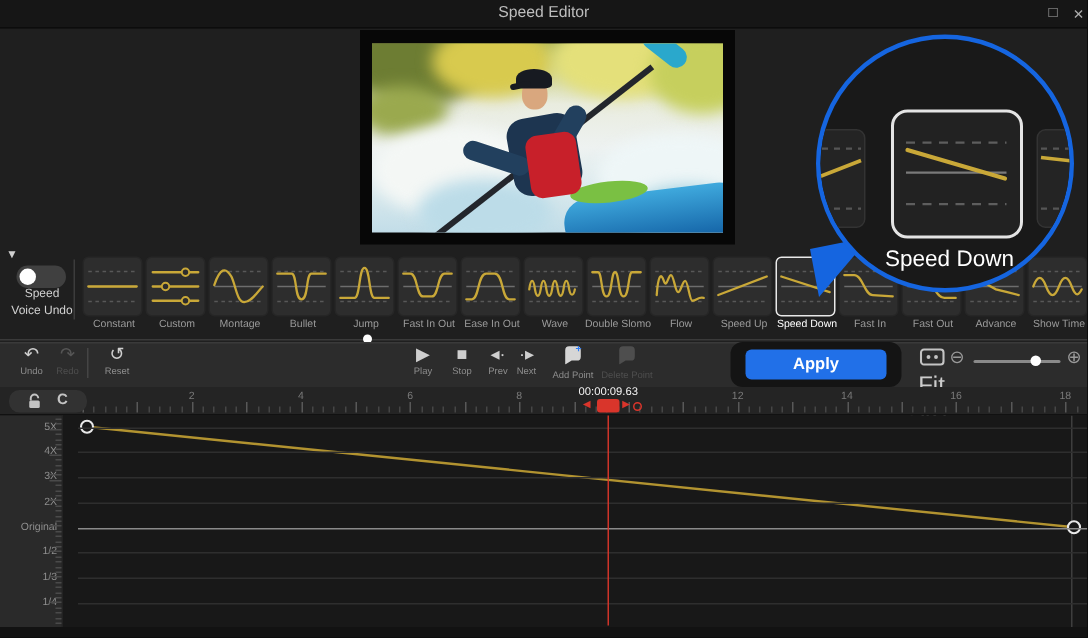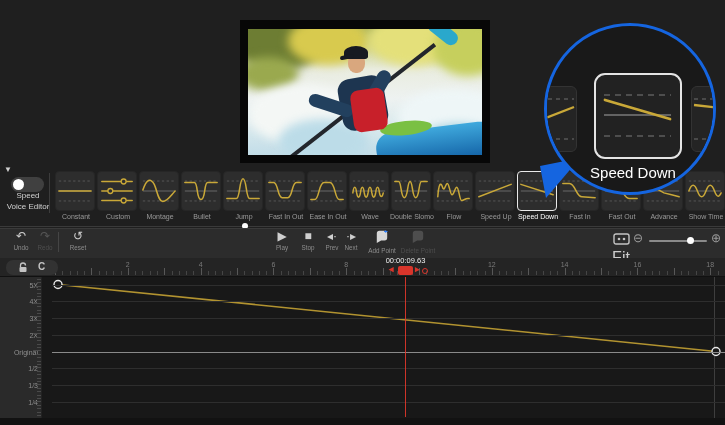--- a/index.html
+++ b/index.html
@@ -76,20 +76,25 @@
   #pitchtoggle{left:11px;top:177px;width:33px;height:15px;background:#404040;border-radius:8px;}
   #toggleknob{position:absolute;left:2px;top:2px;width:11px;height:11px;border-radius:50%;background:#fff;}
   .pitchlab{left:0;top:0;width:56px;text-align:center;font-size:8px;color:#d2d2d2;}
   #leftsep{left:49px;top:173px;width:1px;height:40px;background:#3c3c3c;}
 </style>
 </head>
 <body>
 
 <div id="win">
 
+  <div class="abs" id="titlebar">
+    <div class="abs" id="title">Speed Editor</div>
+    <div class="abs winbtn" style="left:694px;">□</div>
+    <div class="abs winbtn" style="left:711px;font-size:12px;">×</div>
+  </div>
 
   <div class="abs" id="videoframe"></div>
   <div class="abs" id="video">
     <div class="blob" style="left:-15px;top:-18px;width:90px;height:60px;background:#6d7d33;"></div>
     <div class="blob" style="left:40px;top:-12px;width:80px;height:48px;background:#d8ca4e;"></div>
     <div class="blob" style="left:120px;top:-15px;width:90px;height:52px;background:#e4e07a;"></div>
     <div class="blob" style="left:185px;top:-8px;width:70px;height:55px;background:#c6cf5d;"></div>
     <div class="blob" style="left:-10px;top:28px;width:60px;height:34px;background:#9aa94e;"></div>
     <div class="blob" style="left:0px;top:55px;width:110px;height:60px;background:#f4f7f5;"></div>
     <div class="blob" style="left:150px;top:60px;width:110px;height:55px;background:#eef6f7;"></div>
@@ -110,21 +115,21 @@
     <div style="position:absolute;left:100px;top:24px;width:17px;height:20px;background:#d9a77e;border-radius:45%;"></div>
     <div style="position:absolute;left:96px;top:17px;width:24px;height:13px;background:#171a21;border-radius:50% 50% 20% 20%;"></div>
     <div style="position:absolute;left:92px;top:26px;width:14px;height:4px;background:#171a21;border-radius:2px;transform:rotate(-12deg);"></div>
   </div>
 
   <div class="abs" id="expander">▼</div>
   <div class="abs" id="pitchtoggle">
     <div id="toggleknob"></div>
   </div>
   <div class="abs pitchlab" style="left:0;top:191px;">Speed</div>
-  <div class="abs pitchlab" style="left:0;top:202px;">Voice Editor</div>
+  <div class="abs pitchlab" style="left:0;top:202px;">Voice Undo</div>
   <div class="abs" id="leftsep"></div>
 
   <div>
       <div class="tile" style="left: 55px;">
         <svg class="tsvg" viewBox="0 0 40 40">
           <line class="dash" x1="3" y1="9.5" x2="37" y2="9.5"></line>
           <line class="dash" x1="3" y1="30.5" x2="37" y2="30.5"></line>
           <line class="mid" x1="3" y1="20" x2="37" y2="20"></line>
           <path class="cur" d="M3,20 H37"></path>
         </svg>
@@ -342,20 +347,23 @@
     </span>
     <span class="tlab">Add Point</span>
   </div>
   <div class="tool dim" style="left:396px;width:44px;">
     <span class="tico">
       <svg width="14" height="13" viewBox="0 0 16 15">
           <path d="M2,4 a3,3 0 0 1 3,-3 h6 a3,3 0 0 1 3,3 v5 a3,3 0 0 1 -3,3 h-4 l-5,3 z" fill="#4e4e4e"></path>
         </svg>
     </span>
     <span class="tlab">Delete Point</span>
+  </div>
+  <div class="abs" id="applywrap">
+    <div class="abs" id="applybtn">Apply</div>
   </div>
   <div class="abs" id="fitsize">
     <svg width="17" height="12">
         <rect x="1" y="1" width="15" height="10" rx="2" fill="none" stroke="#c4c4c4" stroke-width="1.4"></rect>
         <circle cx="6" cy="6" r="1.3" fill="#c4c4c4"></circle>
         <circle cx="11" cy="6" r="1.3" fill="#c4c4c4"></circle>
       </svg>
     <span class="tlab" style="display:block;">Fit Size</span>
   </div>
   <span class="abs" id="zoomout" style="left:633px;">⊖</span>

